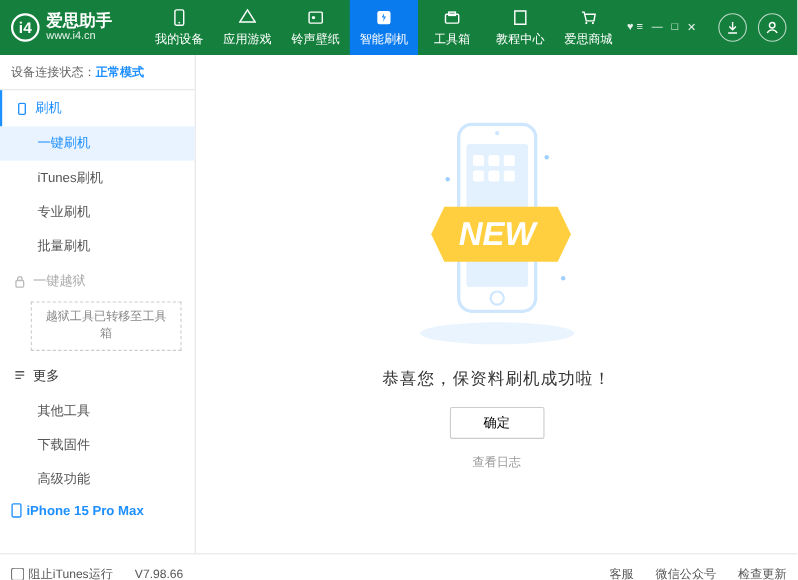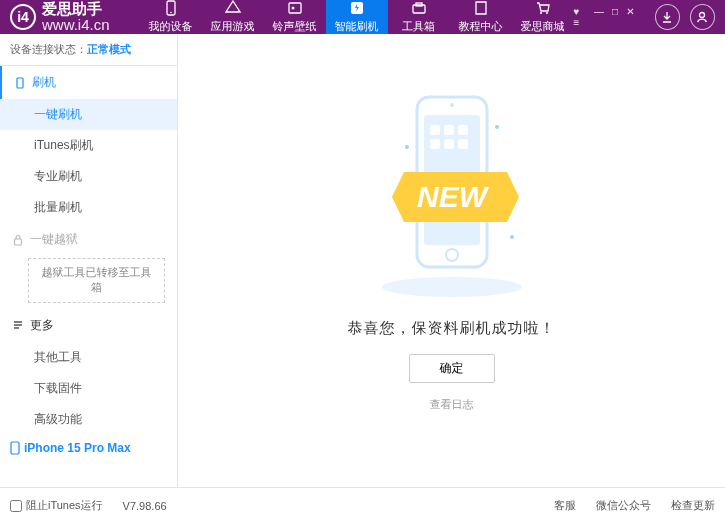--- a/index.html
+++ b/index.html
@@ -1,21 +1,21 @@
 <!DOCTYPE html>
 <html><head>
 <meta charset="utf-8">
 <style>
 * { box-sizing: border-box; margin: 0; padding: 0; font-family: "Microsoft YaHei", Arial, sans-serif; }
 body { width: 725px; height: 527px; overflow: hidden; background: #fff; }
-.topbar { height: 34px; background: #701a75; display: flex; align-items: center; padding: 0 10px; color: #fff; }
+.topbar { height: 50px; background: #15803d; display: flex; align-items: center; padding: 0 10px; color: #fff; }
 .logo-area { display: flex; align-items: center; margin-right: 30px; }
 .logo-circle { width: 26px; height: 26px; border: 2px solid #fff; border-radius: 50%; display: flex; align-items: center; justify-content: center; font-weight: bold; font-size: 14px; margin-right: 6px; }
 .logo-text { font-size: 15px; font-weight: bold; line-height: 1; }
-.logo-sub { font-size: 15px; opacity: .9; }
+.logo-sub { font-size: 10px; opacity: .9; }
 .nav { display: flex; height: 100%; }
 .nav-item { width: 62px; display: flex; flex-direction: column; align-items: center; justify-content: center; font-size: 11px; cursor: pointer; gap: 3px; }
 .nav-item.active { background: #0a7aef; }
 .nav-icon { width: 18px; height: 18px; display: flex; align-items: center; justify-content: center; }
 .top-right { margin-left: auto; display: flex; align-items: center; gap: 10px; }
 .tri-icon { display: flex; gap: 8px; margin-right: 10px; font-size: 10px; opacity: .9; }
 .round-btn { width: 26px; height: 26px; border: 1.5px solid rgba(255,255,255,.7); border-radius: 50%; display: flex; align-items: center; justify-content: center; cursor: pointer; }
 .body { display: flex; height: calc(100% - 50px - 24px); }
 .sidebar { width: 178px; border-right: 1px solid #e5e5e5; display: flex; flex-direction: column; font-size: 12px; color: #444; }
 .status-line { padding: 8px 10px; border-bottom: 1px solid #e5e5e5; font-size: 11px; color: #666; }

